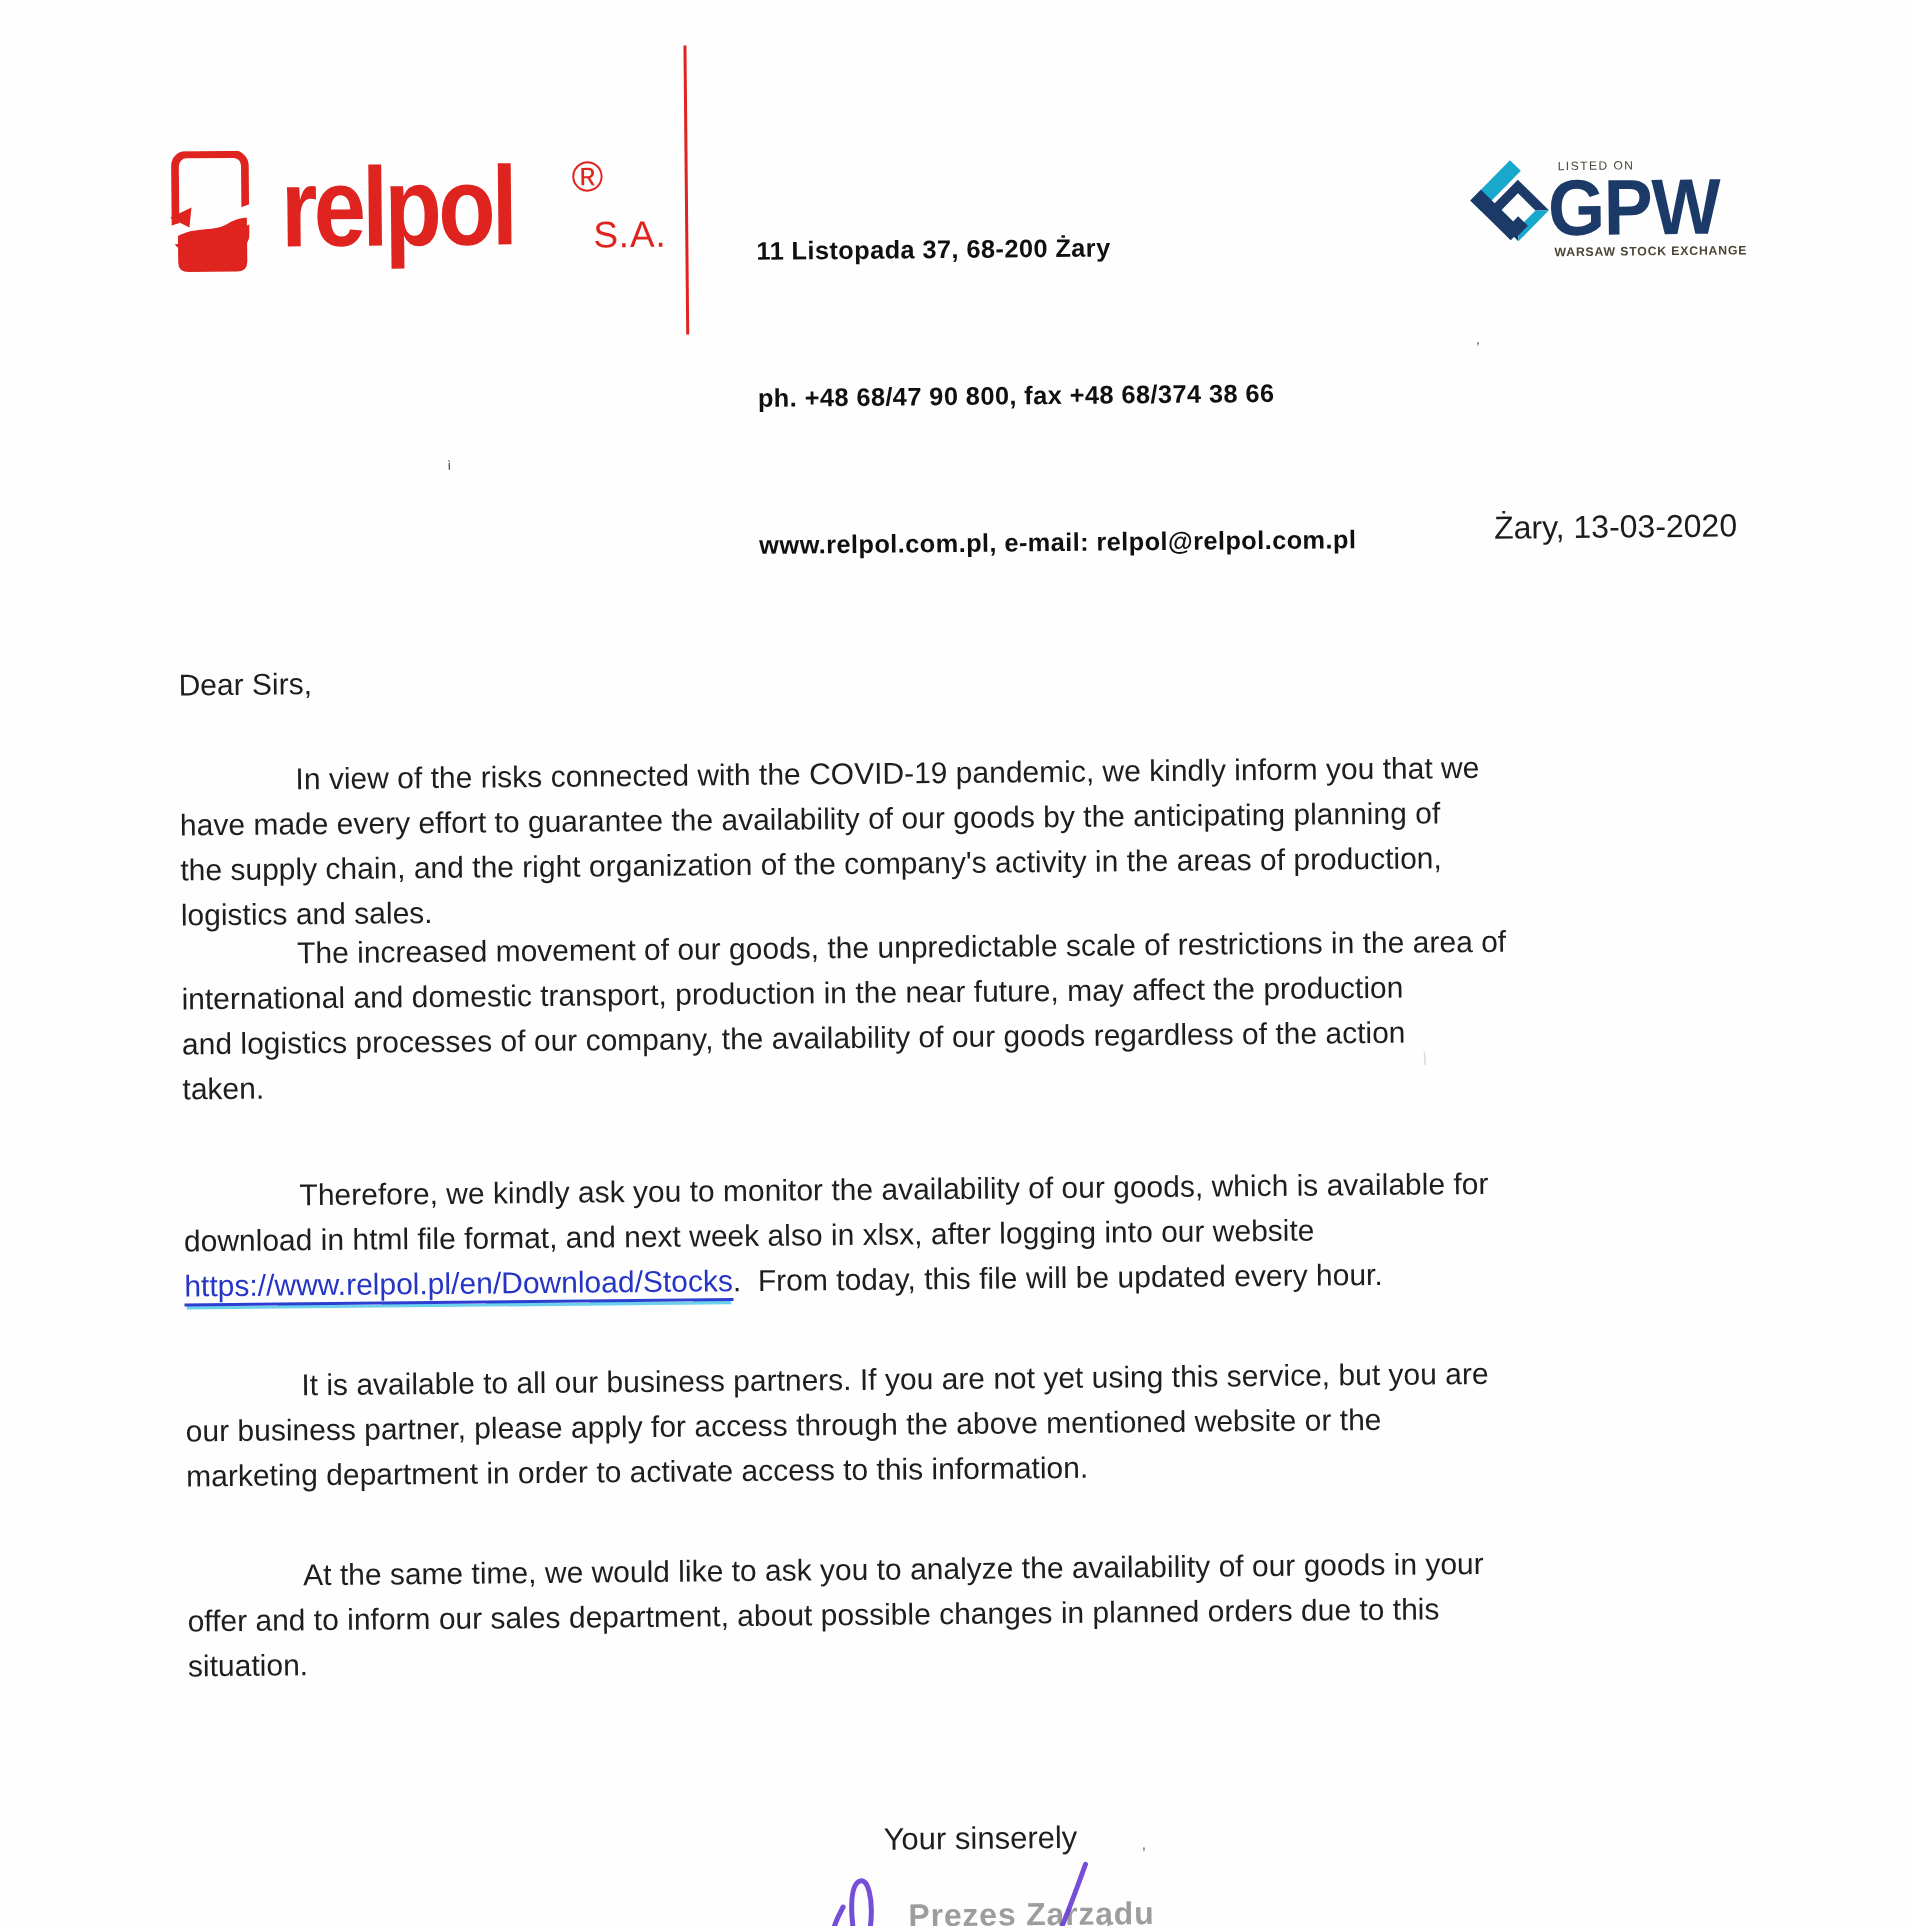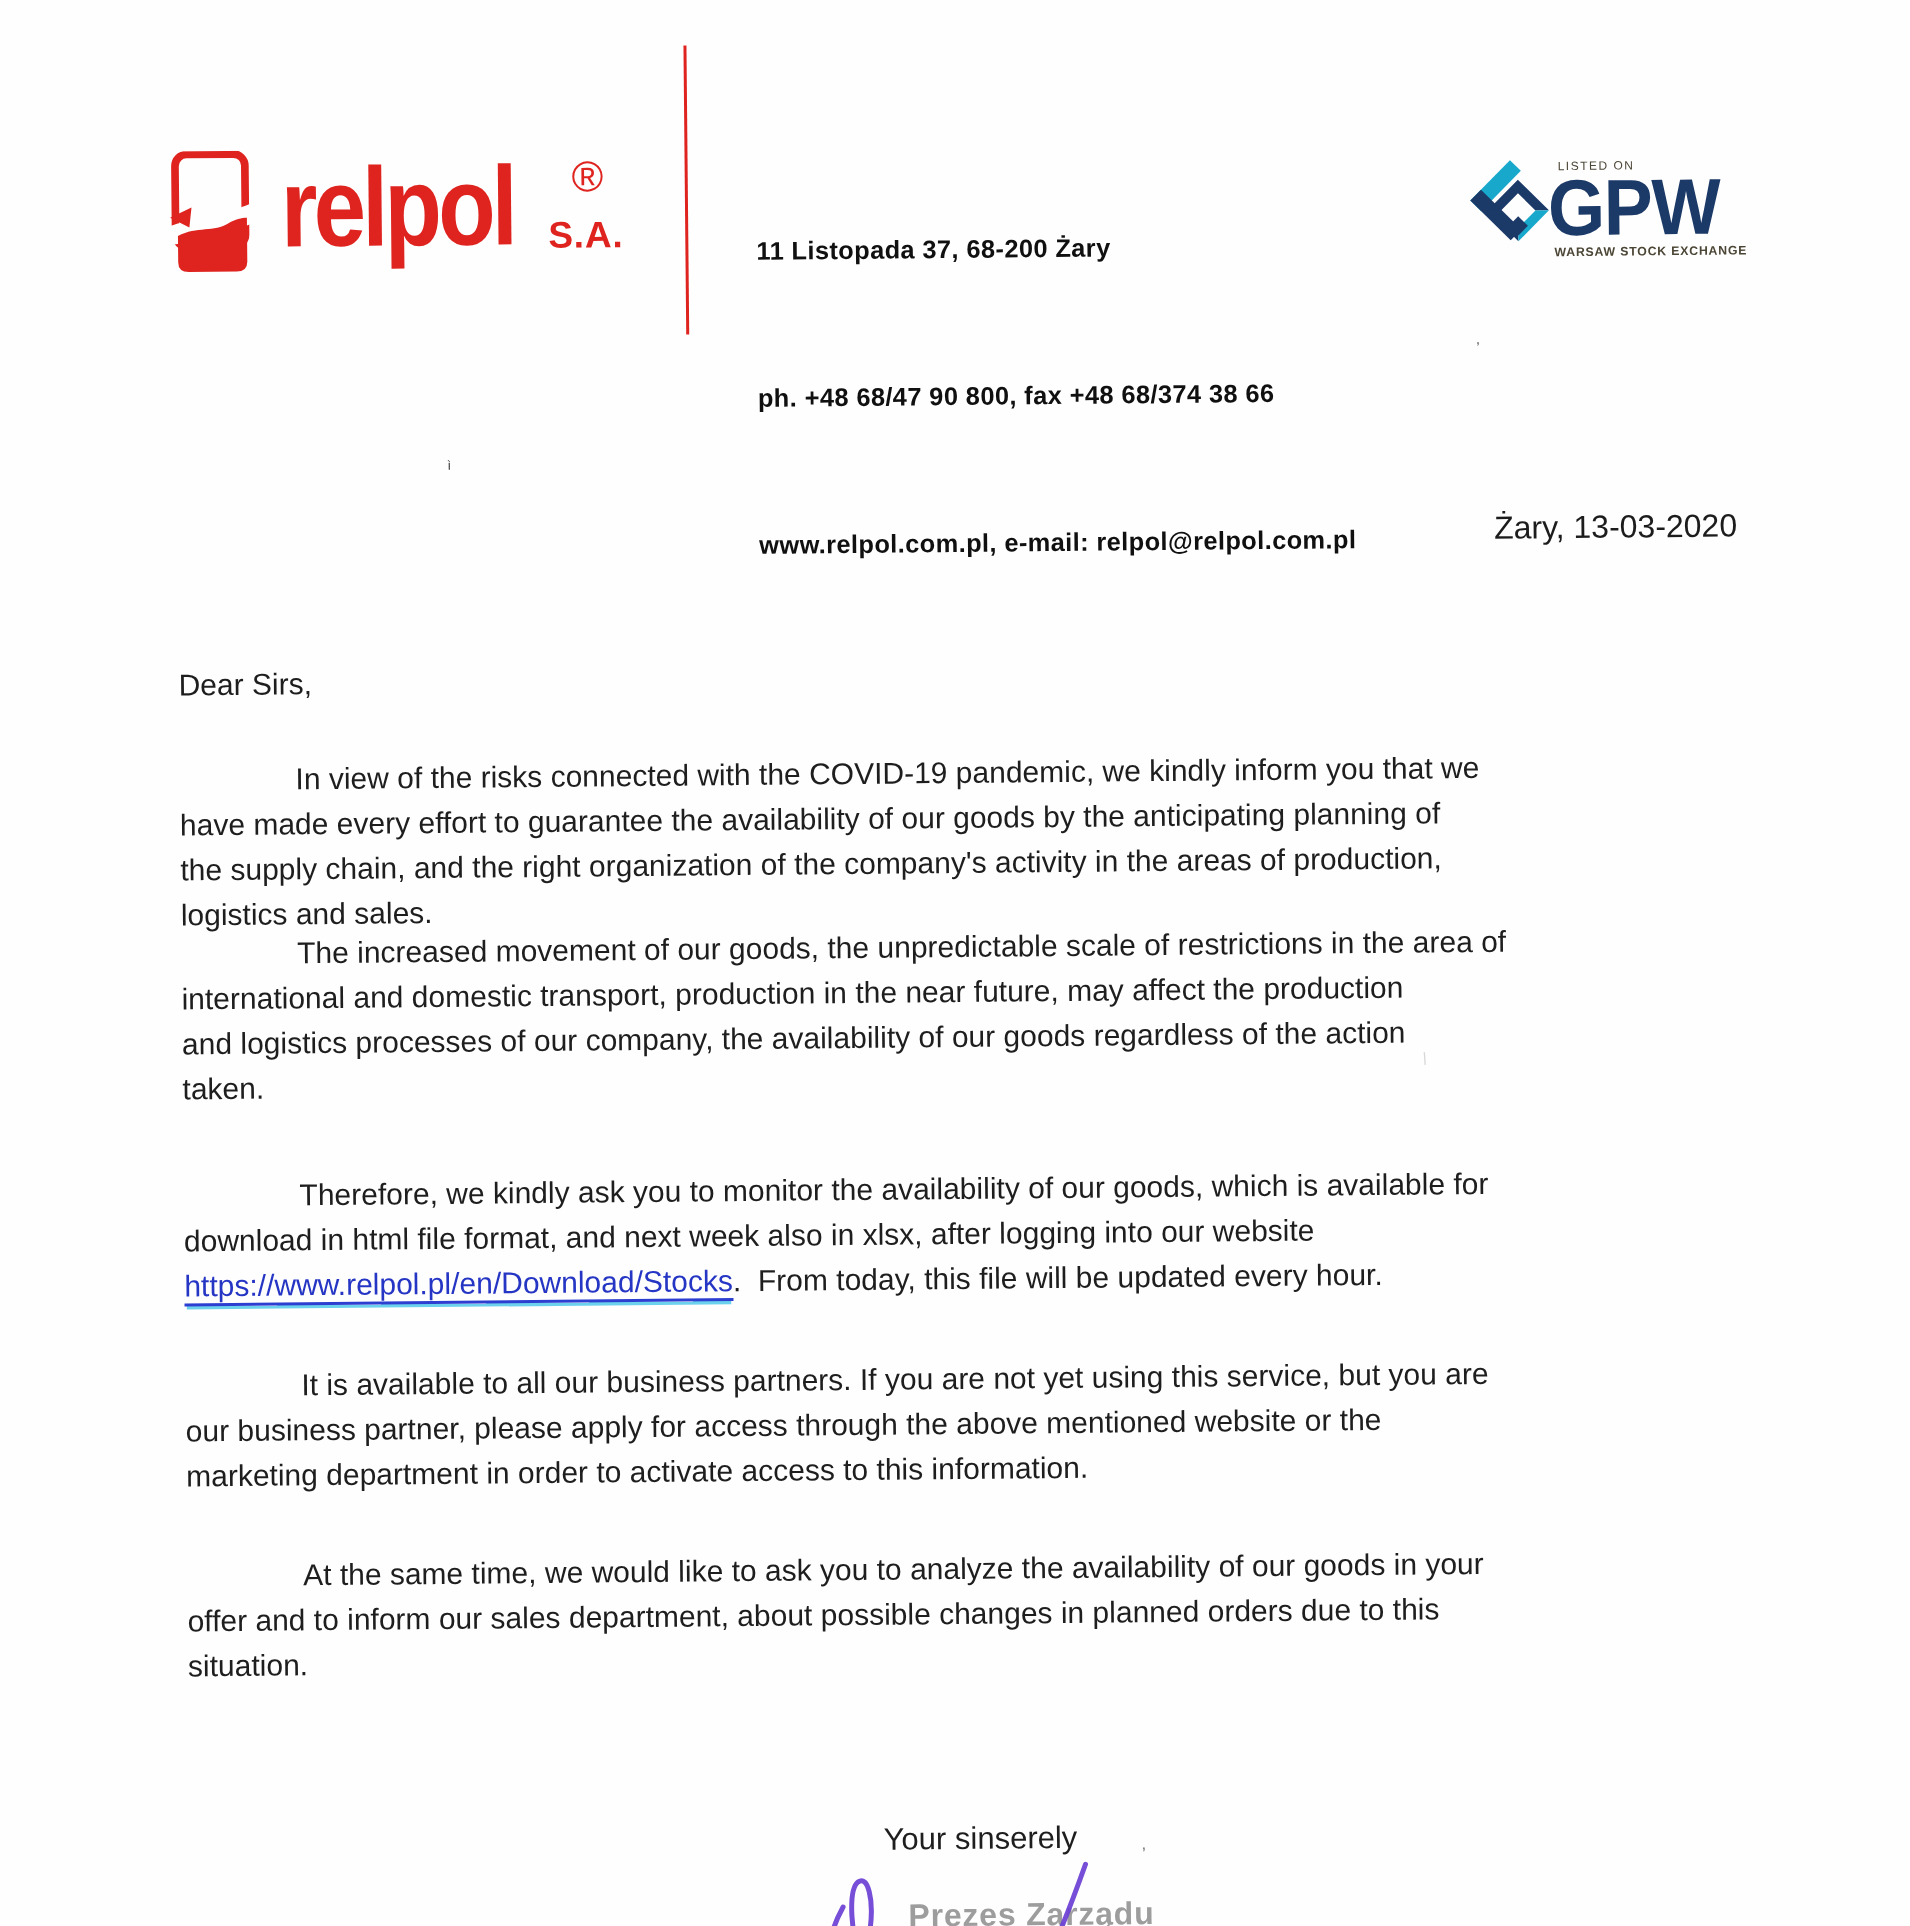--- a/index.html
+++ b/index.html
@@ -7,21 +7,21 @@
     position:relative;width:1911px;height:2702px;background:#fefefe;overflow:hidden;
     font-family:"Liberation Sans","DejaVu Sans",sans-serif;color:var(--text-black,#1e1e1e);
   }
   .tilt{position:absolute;left:0;top:0;width:1911px;height:2702px;transform:rotate(-0.55deg);transform-origin:955px 1351px;}
 
   
   .logo-icon{position:absolute;left:181px;top:144px;width:96px;height:127px;}
   .brand{position:absolute;left:292px;top:146px;font-size:112px;line-height:1;font-weight:800;
          letter-spacing:-4.6px;color:var(--brand-red,#df241f);transform:scaleX(.84);transform-origin:left top;white-space:pre;}
   .brand-reg{position:absolute;left:583px;top:149px;font-size:43px;color:var(--brand-red,#df241f);font-weight:400;}
-  .brand-sa{position:absolute;left:559px;top:211px;font-size:37px;font-weight:700;color:var(--brand-red,#df241f);letter-spacing:0.8px;}
+  .brand-sa{position:absolute;left:604px;top:211px;font-size:37px;font-weight:400;color:var(--brand-red,#df241f);letter-spacing:0.8px;}
   .vline{position:absolute;left:696px;top:43px;width:3.1px;height:289px;background:var(--brand-red,#df241f);}
   .addr{position:absolute;left:767px;top:127px;font-size:25.4px;font-weight:700;line-height:49px;color:#101010;white-space:pre;letter-spacing:0.4px;}
   .gpw-icon{position:absolute;left:1475px;top:164px;width:85px;height:104px;}
   .gpw-listed{position:absolute;left:1569px;top:165px;font-size:12px;font-weight:400;letter-spacing:1.5px;color:#4c4636;white-space:pre;}
   .gpw-name{position:absolute;left:1559px;top:174px;font-size:79px;font-weight:800;letter-spacing:-1.5px;
             color:var(--gpw-navy,#1c3a68);transform:scaleX(.93);transform-origin:left top;line-height:1;}
   .gpw-sub{position:absolute;left:1565px;top:251px;font-size:12.3px;font-weight:600;letter-spacing:0.8px;color:#4c4636;white-space:pre;}
 
   
   .dateline{position:absolute;right:166px;top:515px;font-size:32px;color:#1c1c1c;white-space:pre;}

